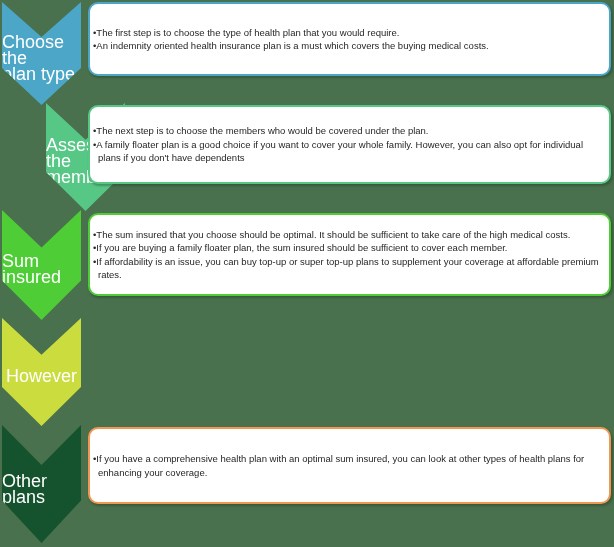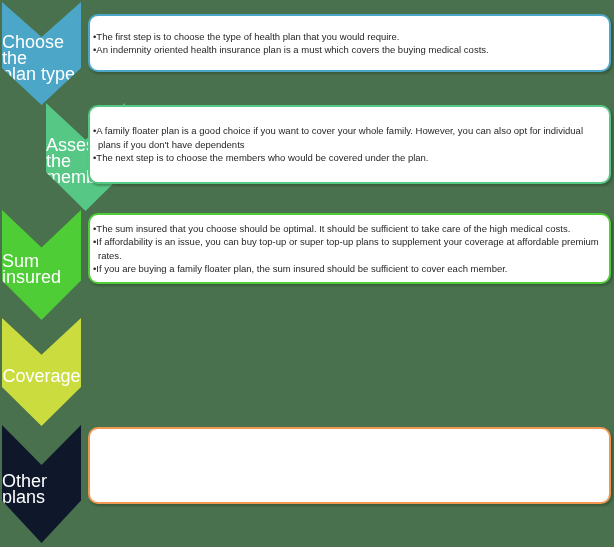--- a/index.html
+++ b/index.html
@@ -25,23 +25,23 @@
     color:#ffffff;font-size:18px;line-height:16px;
     text-align:left;white-space:pre-line;
   }
   .box{
     position:absolute;left:88px;width:523px;box-sizing:border-box;
     background:#ffffff;border:2.5px solid #888;border-radius:10px;
     display:flex;flex-direction:column;justify-content:center;
     padding:3px 5px 3px 3px;
     box-shadow:1.5px 2px 2px rgba(30,50,30,0.35);
   }
-  .b1{top:14px;height:58px;}
+  .b1{top:2px;height:74px;}
   .b2{top:105px;height:79px;}
-  .b3{top:213px;height:71px;}
+  .b3{top:213px;height:83px;}
   .b4{top:321px;height:75px;}
   .b5{top:427px;height:77px;}
   .bullets{margin:0;padding:0;list-style:none;}
   .bullets li{
     font-size:9.5px;line-height:13.5px;color:#262626;
     padding-left:5px;text-indent:-5px;
   }
 </style>
 </head>
 <body>
@@ -58,41 +58,42 @@
       <li>•An indemnity oriented health insurance plan is a must which covers the buying medical costs.</li>
     </ul>
   </div>
 
   <div class="arrow a2" style="background-color: rgb(87, 199, 134);">
     <div class="arrow-label">Assess the
 members</div>
   </div>
   <div class="box b2" style="border-color: rgb(87, 199, 134);">
     <ul class="bullets">
+      <li>•The next step is to choose the members who would be covered under the plan.</li>
       <li>•A family floater plan is a good choice if you want to cover your whole family. However, you can also opt for individual plans if you don't have dependents</li>
-      <li>•The next step is to choose the members who would be covered under the plan.</li>
     </ul>
   </div>
 
   <div class="arrow a3" style="background-color: rgb(78, 205, 55);">
     <div class="arrow-label">Sum insured</div>
   </div>
   <div class="box b3" style="border-color: rgb(78, 205, 55);">
     <ul class="bullets">
       <li>•The sum insured that you choose should be optimal. It should be sufficient to take care of the high medical costs.</li>
+      <li>•If you are buying a family floater plan, the sum insured should be sufficient to cover each member.</li>
       <li>•If affordability is an issue, you can buy top-up or super top-up plans to supplement your coverage at affordable premium rates.</li>
-      <li>•If you are buying a family floater plan, the sum insured should be sufficient to cover each member.</li>
     </ul>
   </div>
 
   <div class="arrow a4" style="background-color: rgb(203, 220, 63);">
-    <div class="arrow-label">Coverage</div>
+    <div class="arrow-label">However</div>
   </div>
 
-  <div class="arrow a5" style="background-color: #0f172a;">
+  <div class="arrow a5" style="background-color: #14532d;">
     <div class="arrow-label">Other plans</div>
   </div>
   <div class="box b5" style="border-color: rgb(240, 152, 81);">
     <ul class="bullets">
+      <li>•If you have a comprehensive health plan with an optimal sum insured, you can look at other types of health plans for enhancing your coverage.</li>
     </ul>
   </div>
 
 </div>
 
 </body></html>

